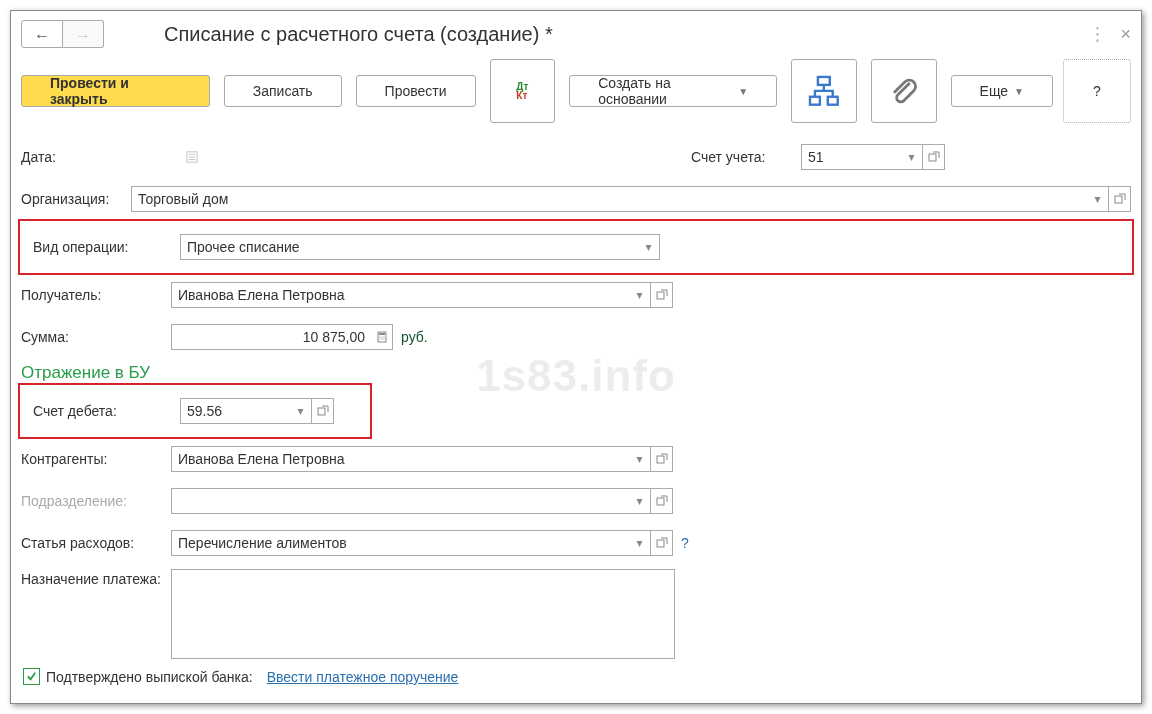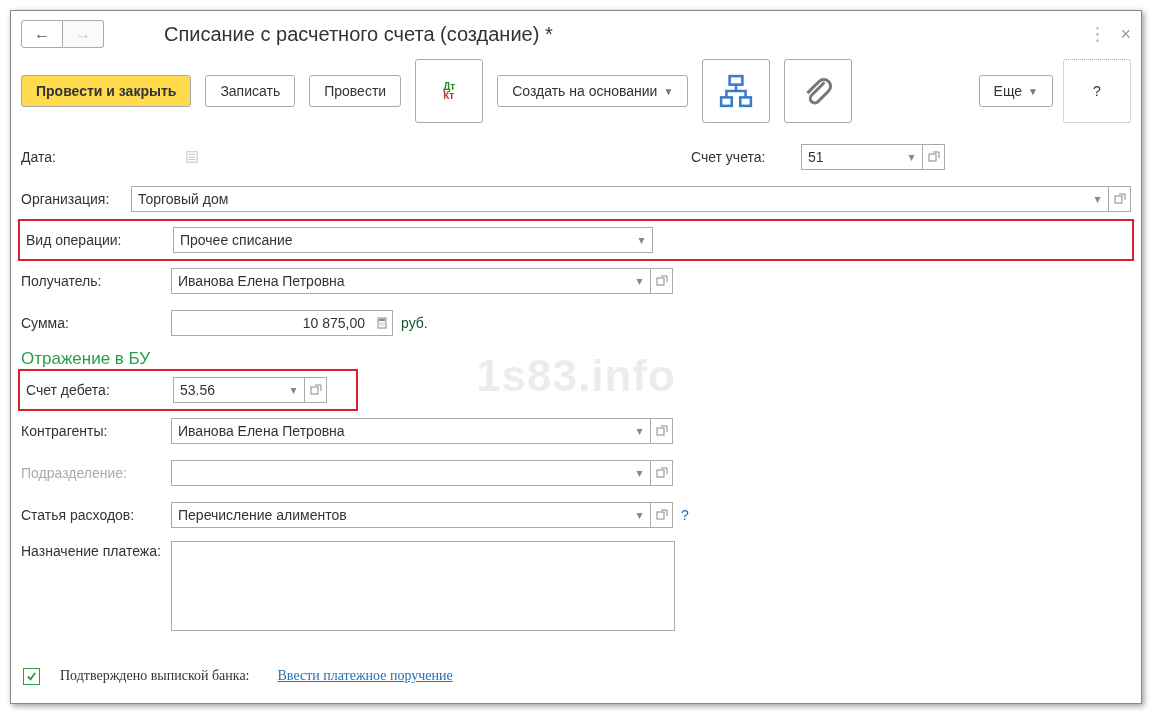--- a/index.html
+++ b/index.html
@@ -7,21 +7,21 @@
   .titlebar { display:flex; align-items:center; height:30px; }
   .nav-btn { width:40px; height:26px; border:1px solid #aaa; border-radius:3px; display:inline-flex; align-items:center; justify-content:center; background:#fff; color:#555; font-size:16px; }
   .nav-btn + .nav-btn { border-left:none; border-top-left-radius:0; border-bottom-left-radius:0; }
   .nav-btn:first-child { border-top-right-radius:0; border-bottom-right-radius:0; }
   .nav-btn.disabled { color:#ccc; background:#fafafa; }
   .title { font-size:20px; color:#333; margin-left:60px; flex:0 0 auto; }
   .title-right { margin-left:auto; display:flex; align-items:center; gap:14px; color:#999; }
   .vdots { font-size:18px; color:#aaa; }
   .xclose { font-size:18px; color:#999; }
   .toolbar { margin-top:10px; display:flex; align-items:center; gap:14px; }
-  .btn { height:30px; border:1px solid #aaa; border-radius:3px; background:#fff; display:inline-flex; align-items:center; padding:0 14px; color:#333; font-size:14px; }
+  .btn { height:30px; border:1px solid #aaa; border-radius:3px; background:#fff; display:inline-flex; align-items:center; padding:0 28px; color:#333; font-size:14px; }
   .btn.yellow { background:#ffdb4d; border-color:#aaa; font-weight:bold; }
   .btn.icon { padding:16px; width:34px; justify-content:center; }
   .dtkt { font-size:10px; line-height:9px; font-weight:bold; }
   .dtkt .d { color:#2a8a2a; }
   .dtkt .k { color:#c0392b; margin-left:0; }
   .caret { margin-left:6px; font-size:10px; color:#777; }
   .toolbar-right { margin-left:auto; display:flex; align-items:center; gap:10px; }
 
   .form { margin-top:18px; }
   .row { display:flex; align-items:center; min-height:32px; margin-bottom:10px; }
@@ -34,29 +34,29 @@
   .col2 .label { width:110px; text-align:left; }
   .input-box { border:1px solid #aaa; background:#fff; height:26px; box-sizing:border-box; display:flex; align-items:center; padding:0 6px; font-size:14px; color:#333; }
   .input-box.num { justify-content:flex-end; }
   .mini-btn { width:22px; height:26px; border:1px solid #aaa; border-left:none; background:#fff; display:flex; align-items:center; justify-content:center; box-sizing:border-box; color:#888; font-size:12px; }
   .mini-btn svg { width:12px; height:12px; }
   .group-wrap { display:flex; }
   .group-wrap .input-box { border-right:none; }
   .group-wrap .input-box:first-child { }
   .unit { margin-left:8px; color:#14532d; }
 
-  .highlight-red { border:2.5px solid #d8232a; padding:3px; margin:-6px -3px 4px -3px; }
+  .highlight-red { border:2.5px solid #d8232a; padding:10px; margin:-6px -3px 4px -3px; }
   .highlight-red .row { margin-bottom:0; }
   .highlight-red .label { margin-left:3px; width:147px; }
 
   .section-title { color:#2a9d4a; font-size:17px; margin:8px 0 6px 0; }
   .watermark { position:absolute; left:50%; top:340px; transform:translateX(-50%); font-size:44px; font-weight:bold; color:rgba(100,100,100,0.12); letter-spacing:1px; pointer-events:none; }
 
   .textarea { border:1px solid #aaa; width:480px; height:90px; resize:none; box-sizing:border-box; font-family:inherit; font-size:14px; padding:4px; }
-  .checkbox-row { position:absolute; bottom:18px; left:12px; display:flex; align-items:flex-start; gap:20px;font-family:Liberation Serif, serif; }
+  .checkbox-row { position:absolute; bottom:18px; left:12px; display:flex; align-items:flex-end; gap:6px; }
   .chk { width:15px; height:15px; border:1px solid #2a9d4a; display:inline-flex; align-items:center; justify-content:center; }
   .chk svg { width:11px; height:11px; }
   .link { color:#2a6fb0; text-decoration:underline; cursor:pointer; margin-left:8px; }
   .help-q { color:#2a6fb0; margin-left:8px; font-size:14px; }
 </style>
 </head>
 <body>
 
 <div class="window">
 
@@ -191,21 +191,21 @@
       </div>
       <span class="unit">руб.</span>
     </div>
 
     <div class="section-title">Отражение в БУ</div>
 
     <div class="highlight-red" style="width:330px;">
       <div class="row">
         <div class="label">Счет дебета:</div>
         <div class="group-wrap">
-          <div class="input-box" style="width:110px;">53.56</div>
+          <div class="input-box" style="width:110px;">59.56</div>
           <div class="mini-btn">▾</div>
           <div class="mini-btn">
               <svg viewBox="0 0 12 12">
                 <rect x="1" y="3" width="7" height="7" fill="none" stroke="#888"></rect>
                 <path d="M5 1 H11 V7" fill="none" stroke="#888"></path>
               </svg>
             </div>
         </div>
       </div>
     </div>

